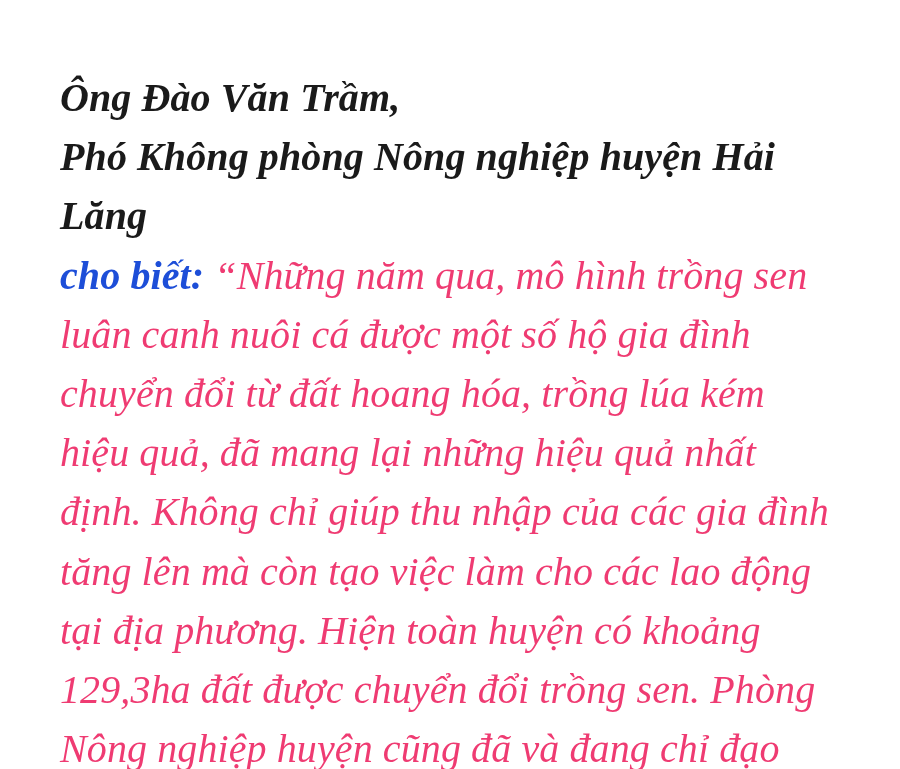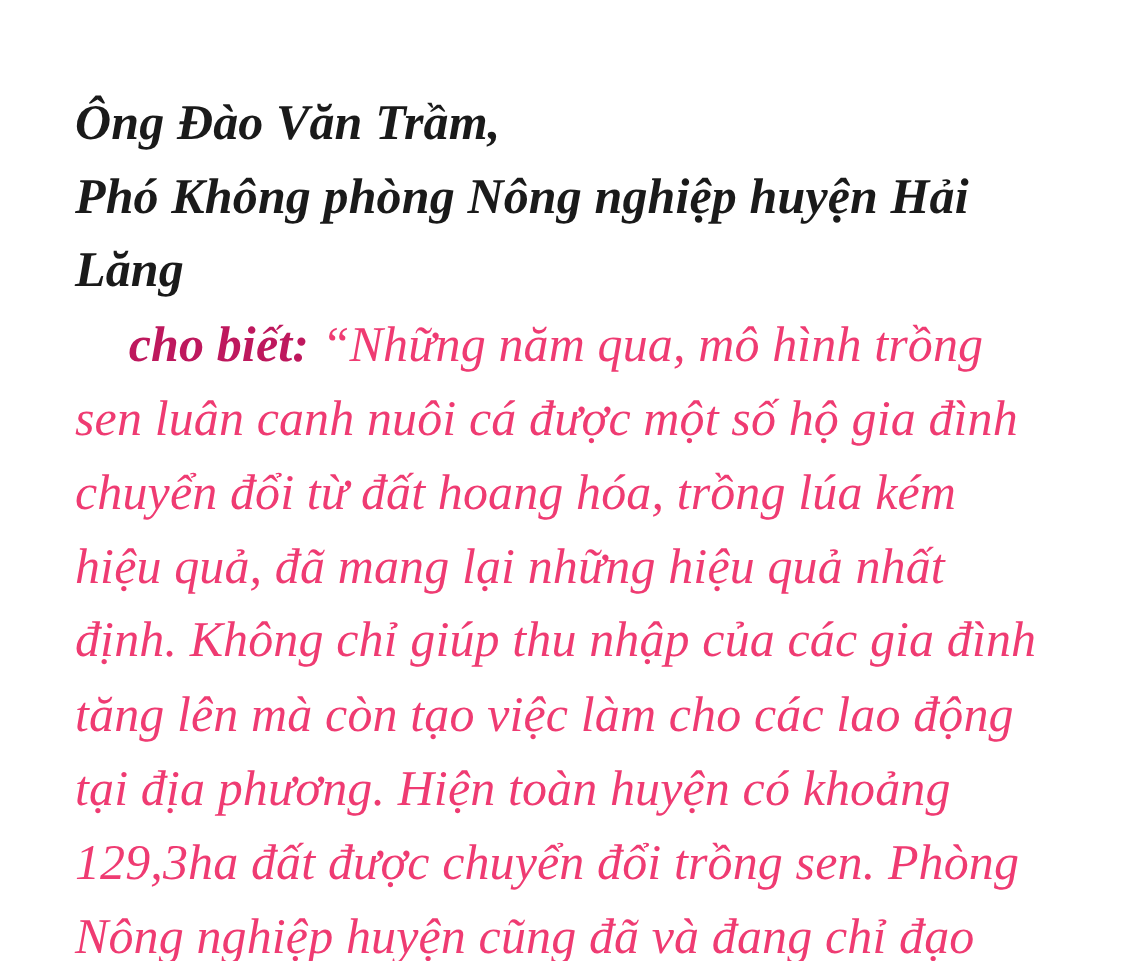--- a/index.html
+++ b/index.html
@@ -30,23 +30,22 @@
   .attribution {
     font-weight: bold;
     color: #1a1a1a;
     font-style: italic;
   }
   .attribution-line {
     display: block;
   }
   .attribution-inline {
     font-weight: bold;
-    color: #be185d;
+    color: #1d4ed8;
     font-style: italic;
-    margin-left: 43px;
   }
 </style>
 </head>
 <body>
 
 <div class="quote-block">
   <div class="quote-text">
     <span class="attribution">
       <span class="attribution-line">Ông Đào Văn Trầm,</span>
       <span class="attribution-line">Phó Không phòng Nông nghiệp huyện Hải Lăng</span>

